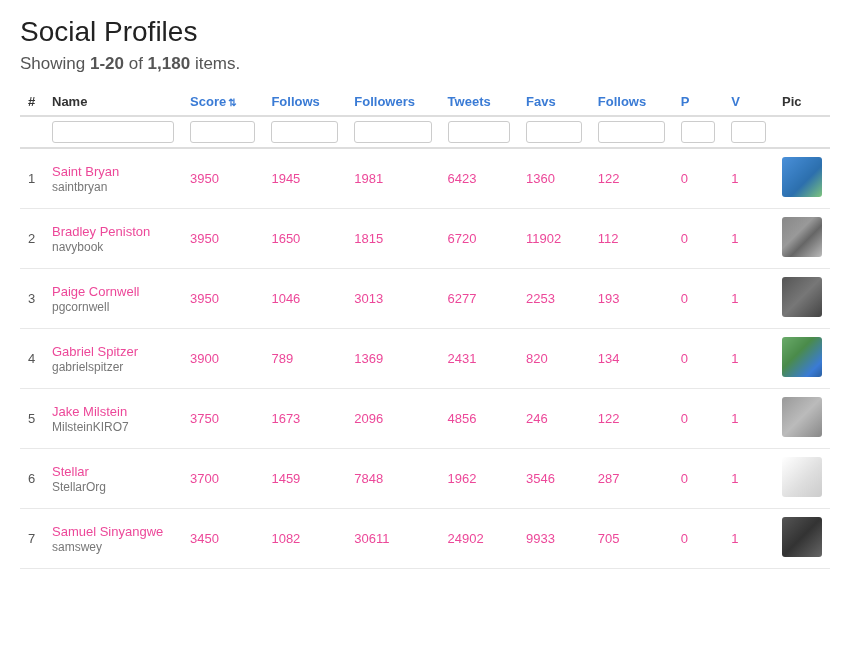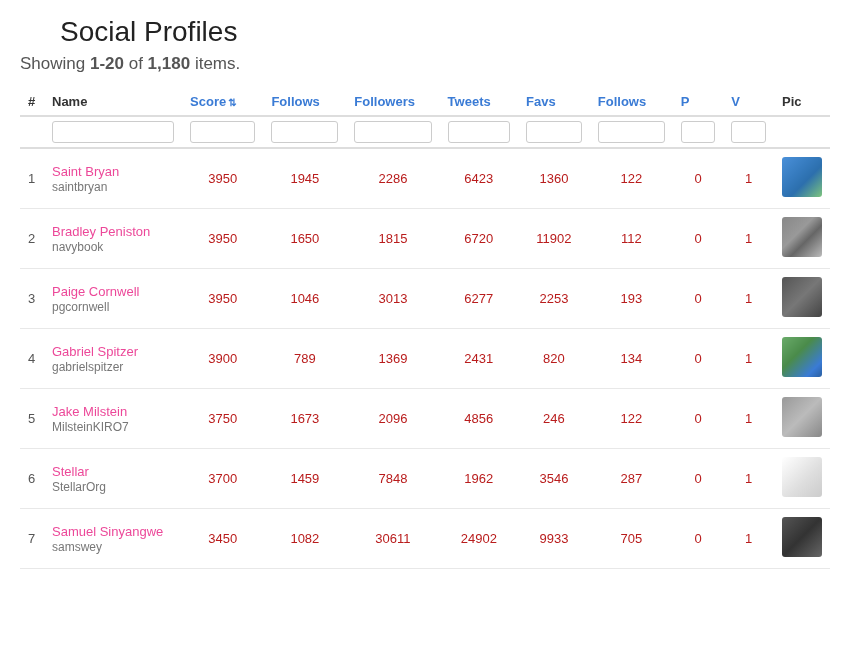--- a/index.html
+++ b/index.html
@@ -8,21 +8,20 @@
       font-size: 13px;
       color: #333;
       background: #fff;
       padding: 16px 20px;
     }
     h1 {
       font-size: 28px;
       font-weight: 400;
       color: #222;
       margin-bottom: 6px;
-      margin-left: 40px;
     }
     .subtitle {
       font-size: 17px;
       color: #555;
       margin-bottom: 14px;
     }
     .subtitle strong { font-weight: bold; }
     table {
       width: 100%;
       border-collapse: collapse;
@@ -81,23 +80,22 @@
       color: #ec4899;
       text-decoration: none;
       font-weight: 500;
       display: block;
     }
     .username {
       color: #777;
       font-size: 12px;
     }
     .num-cell {
-      color: #b91c1c;
+      color: #ec4899;
       white-space: nowrap;
-      text-align: center;
     }
     .pic-cell {
       width: 50px;
       text-align: center;
     }
     .avatar {
       width: 40px;
       height: 40px;
       border-radius: 3px;
       display: inline-block;
@@ -154,21 +152,21 @@
   </thead>
   <tbody id="table-body">
   <tr>
     <td class="rank-cell">1</td>
     <td class="name-cell">
       <a class="name-link" href="#">Saint Bryan</a>
       <span class="username">saintbryan</span>
     </td>
     <td class="num-cell">3950</td>
     <td class="num-cell">1945</td>
-    <td class="num-cell">2286</td>
+    <td class="num-cell">1981</td>
     <td class="num-cell">6423</td>
     <td class="num-cell">1360</td>
     <td class="num-cell">122</td>
     <td class="num-cell">0</td>
     <td class="num-cell">1</td>
     <td class="pic-cell">
       <div class="avatar av1"></div>
     </td>
   </tr>
       <tr>

